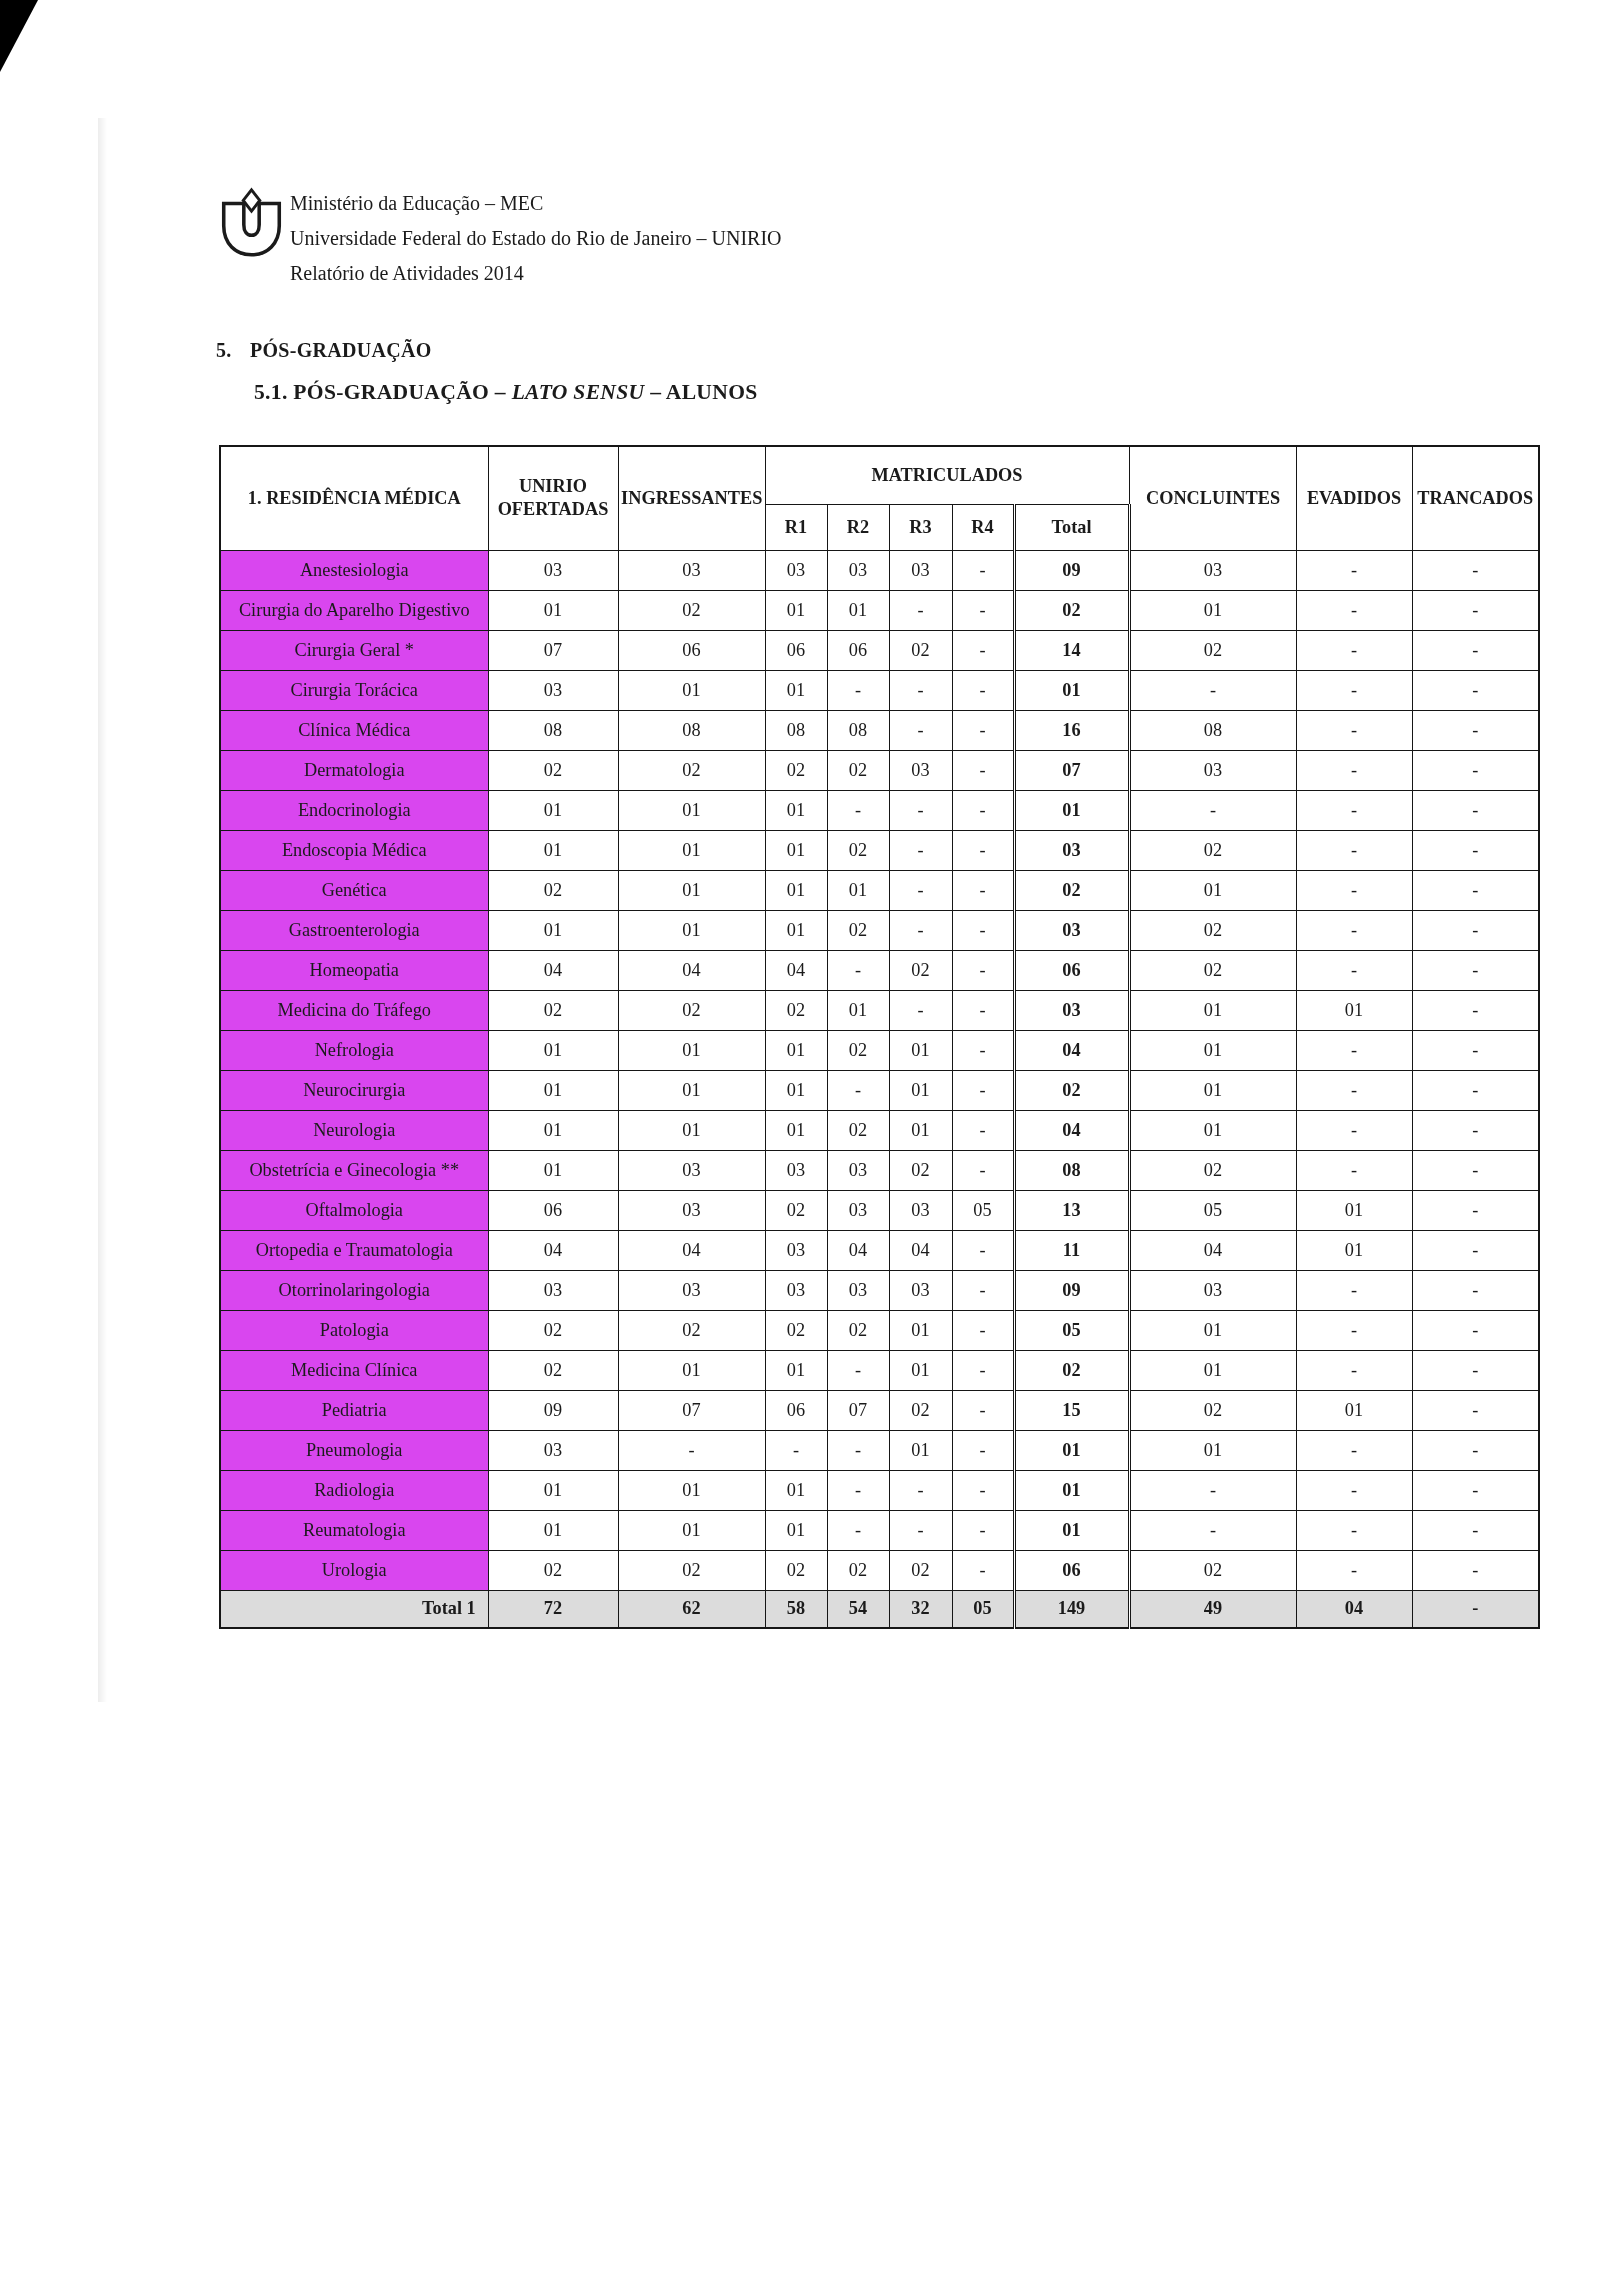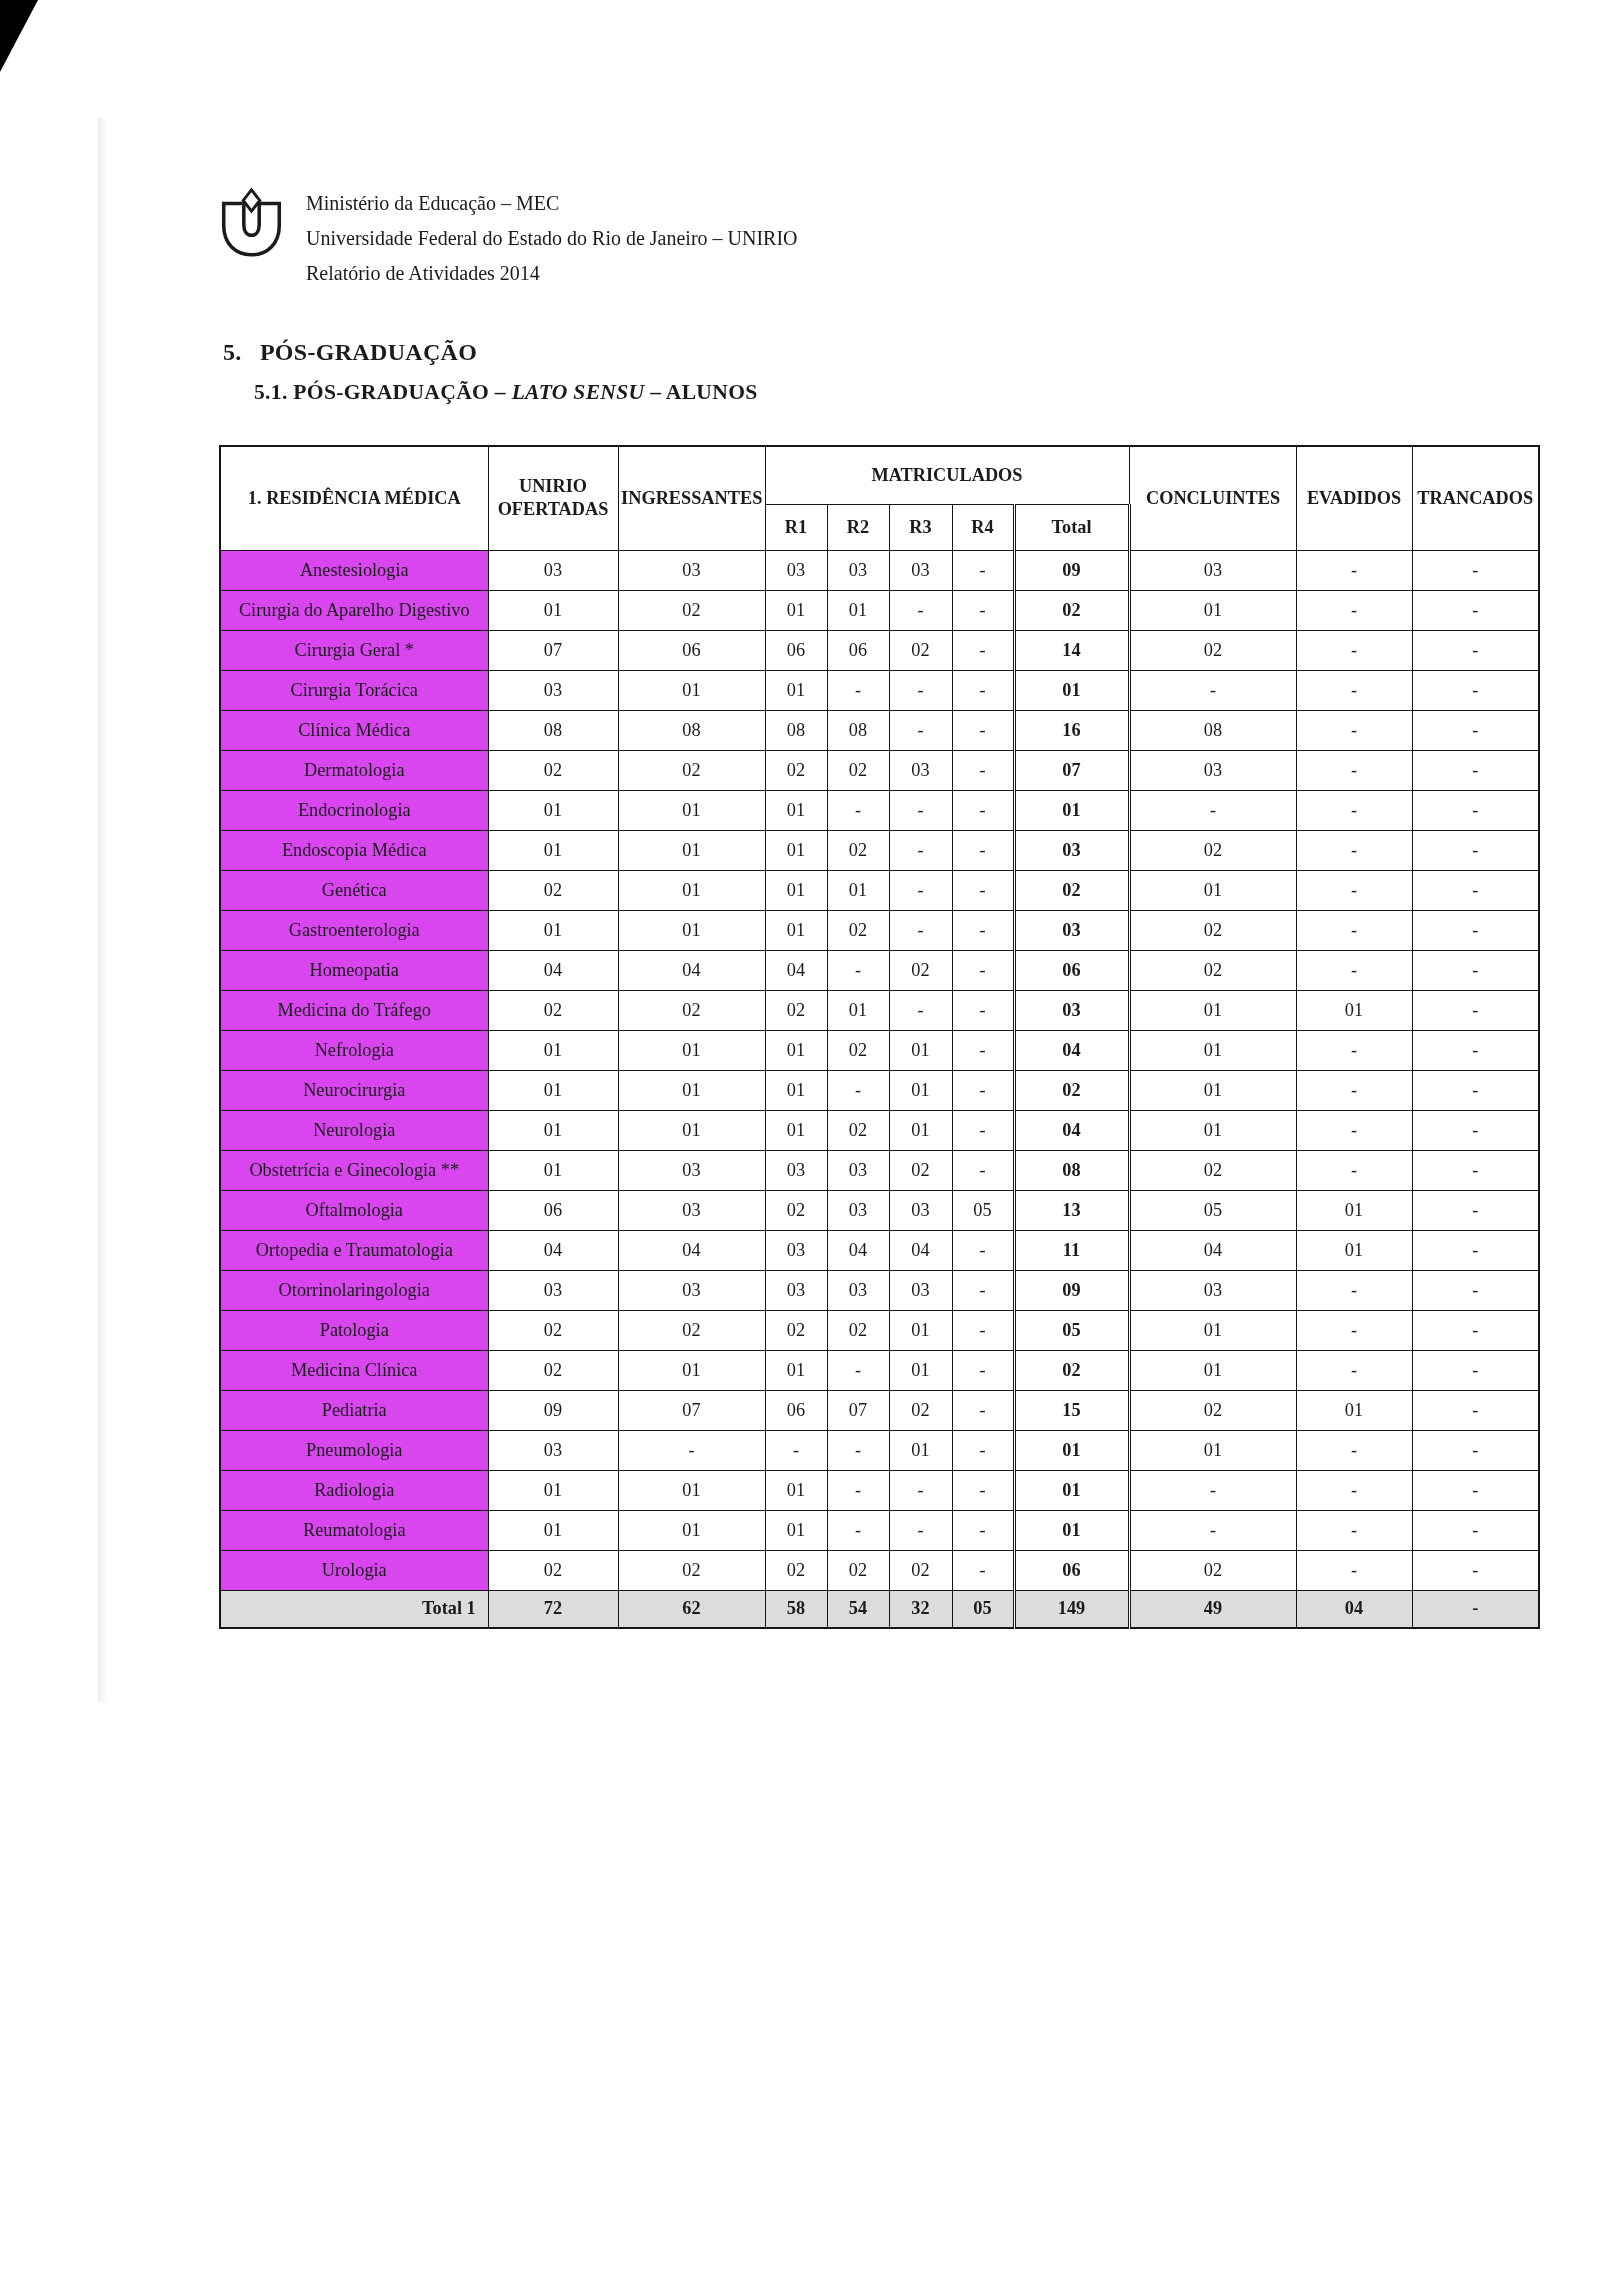--- a/index.html
+++ b/index.html
@@ -21,28 +21,28 @@
     clip-path: polygon(0 0, 100% 0, 0 100%);
   }
   .scan-shadow {
     position: absolute; left: 98px; top: 118px;
     width: 9.2px; height: 1584px;
     background: linear-gradient(to right, rgba(0,0,0,0.07), rgba(0,0,0,0));
   }
   
   .brand {
     position: absolute; left: 219px; top: 185px;
-    display: flex; align-items: flex-start; gap: 22px;
+    display: flex; align-items: flex-start; gap: 6px;
   }
   .logo { width: 65px; height: 77px; flex: 0 0 auto; }
   .brand-text { font-size: 20px; line-height: 35px; padding-top: 1.3px; }
   
   .h1 {
-    position: absolute; left: 223px; top: 339px;
-    font-size: 24px; font-weight: bold; letter-spacing: 0.3px;
+    position: absolute; left: 216px; top: 339px;
+    font-size: 20px; font-weight: bold; letter-spacing: 0.3px;
   }
   .h1 .num { margin-right: 18.3px; }
   .h2 {
     position: absolute; left: 254px; top: 380px;
     font-size: 21.6px; font-weight: bold; letter-spacing: 0.3px;
   }
   .h2 .italic { font-style: italic; }
   
   table.main {
     position: absolute; left: 219px; top: 445px;

